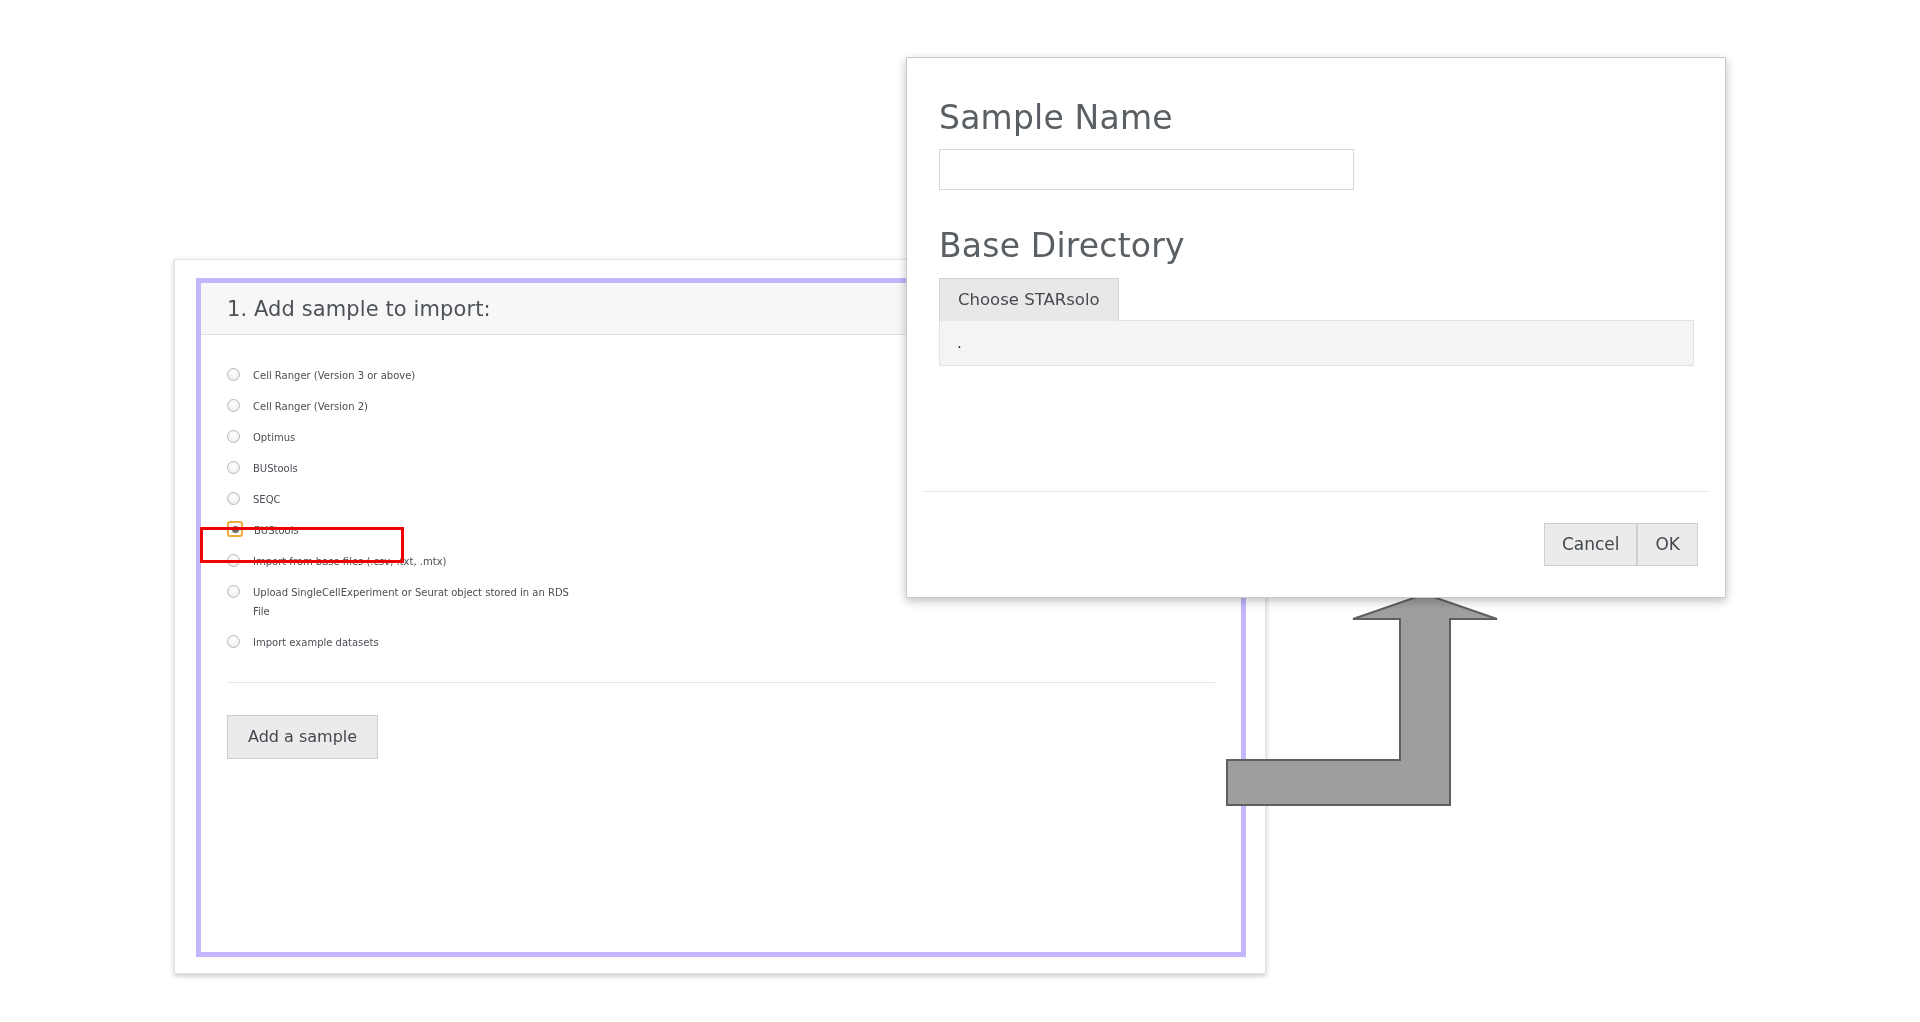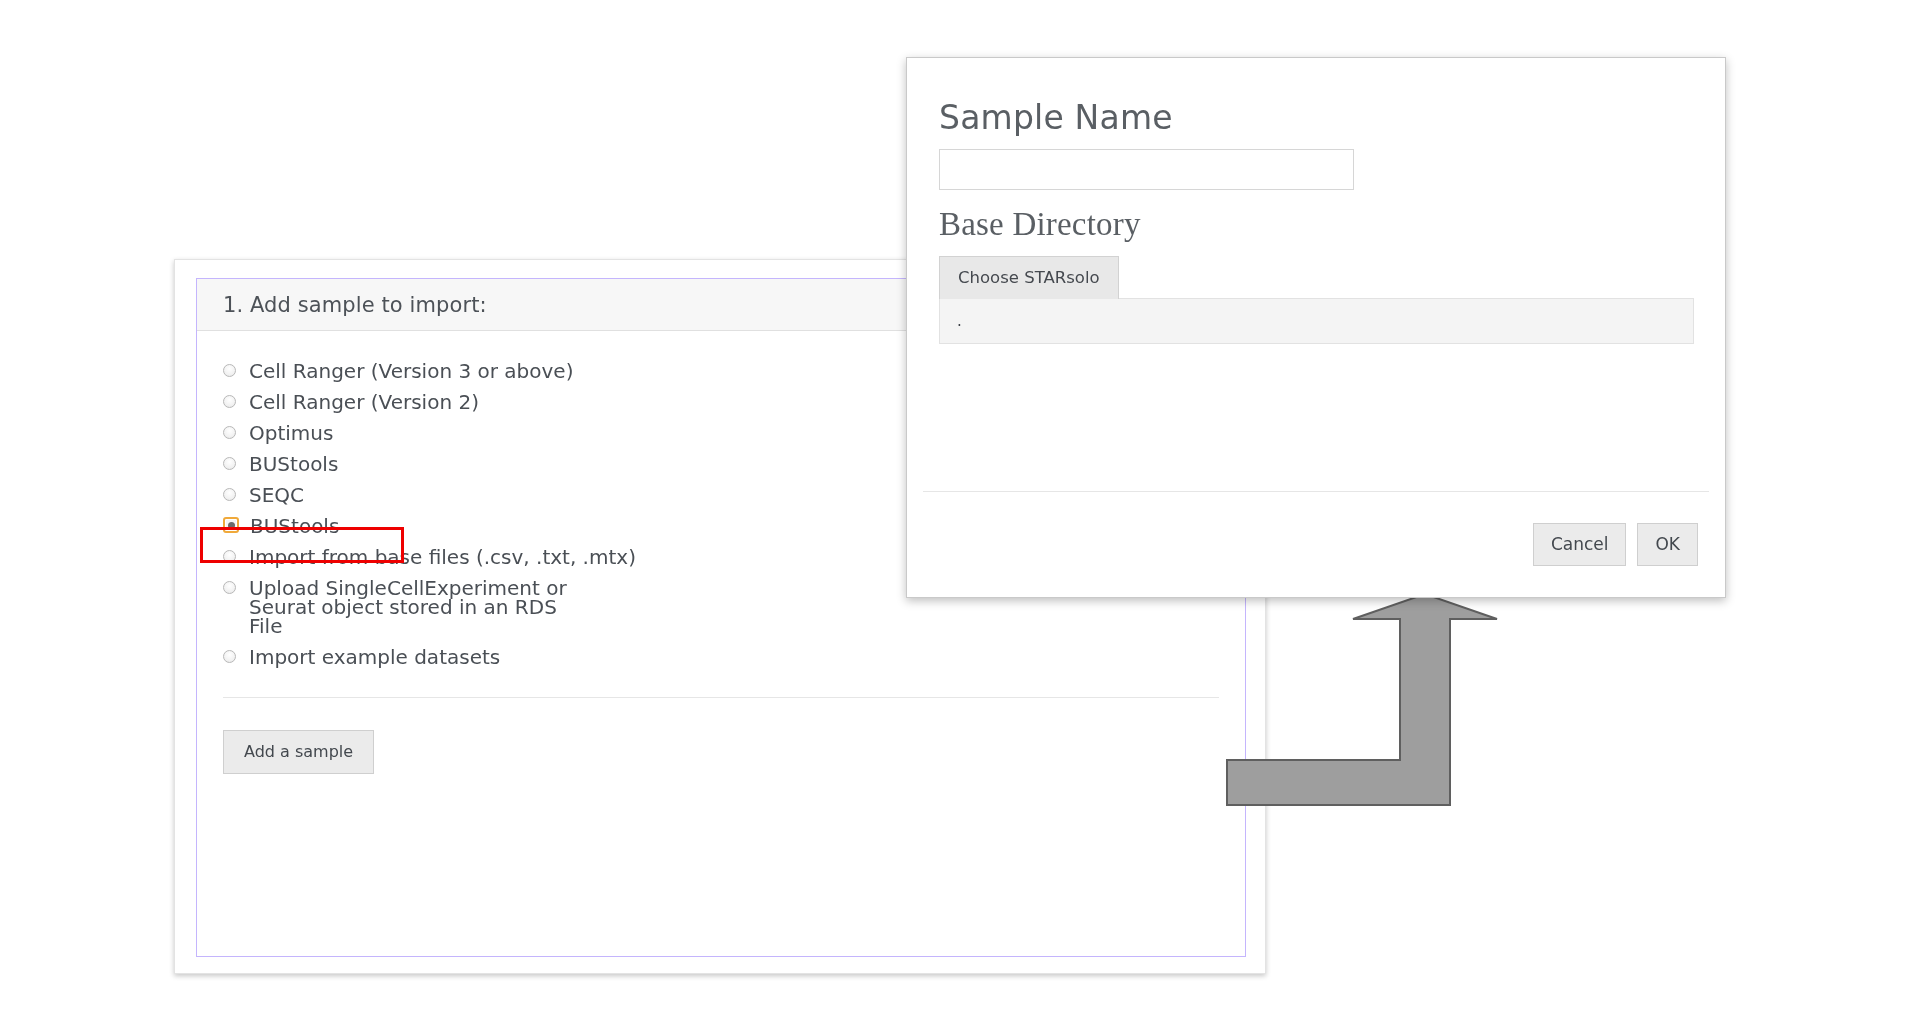--- a/index.html
+++ b/index.html
@@ -28,21 +28,21 @@
     border: 1px solid #e3e3e3;
     box-shadow: 0 2px 5px rgba(0,0,0,0.22);
     box-sizing: border-box;
   }
   #import-panel {
     position: absolute;
     left: 21px;
     top: 18px;
     width: 1050px;
     height: 679px;
-    border: 1px solid #c4b5fd;
+    border: 5px solid #c4b5fd;
     box-sizing: border-box;
     background: #ffffff;
   }
   #panel-header {
     height: 52px;
     background: #f7f7f7;
     border-bottom: 1px solid #e0e0e0;
     box-sizing: border-box;
     padding: 0 26px;
     display: flex;
@@ -93,21 +93,21 @@
     left: 50%;
     top: 50%;
     width: 7px;
     height: 7px;
     margin-left: -3.5px;
     margin-top: -3.5px;
     border-radius: 50%;
     background: #6b6b6b;
   }
   .radio-label {
-    font-size: 20px;
+    font-size: 10px;
     line-height: 19px;
     color: #4a4f55;
   }
   #highlight-box {
     position: absolute;
     left: 200px;
     top: 527px;
     width: 204px;
     height: 36px;
     border: 3px solid #ee0000;
@@ -193,22 +193,21 @@
     border: 1px solid #d6d6d6;
     box-sizing: border-box;
     font-size: 15px;
     padding: 0 9px;
     color: #333;
     font-family: "DejaVu Sans", "Liberation Sans", sans-serif;
     background: #ffffff;
     outline: none;
   }
   #base-directory-heading {
-    margin-top: 16px;
-    font-family: Liberation Serif, serif;
+    margin-top: 36px;
   }
   #choose-directory-button {
     display: inline-block;
     background: #e8e8e8;
     border: 1px solid #d2d2d2;
     border-bottom: none;
     padding: 11px 18px 12px 18px;
     font-size: 16.5px;
     color: #45494f;
     font-family: "DejaVu Sans", "Liberation Sans", sans-serif;
@@ -236,21 +235,20 @@
     top: 433px;
     border: 0;
     border-top: 1px solid #e6e6e6;
     margin: 0;
   }
   #dialog-footer {
     position: absolute;
     right: 27px;
     top: 465px;
     display: flex;
-    gap: 11px;
   }
   .dialog-button {
     background: #ebebeb;
     border: 1px solid #cfcfcf;
     padding: 10px 17px 11px 17px;
     font-size: 17px;
     color: #43484e;
     font-family: "DejaVu Sans", "Liberation Sans", sans-serif;
     cursor: pointer;
     box-sizing: border-box;

